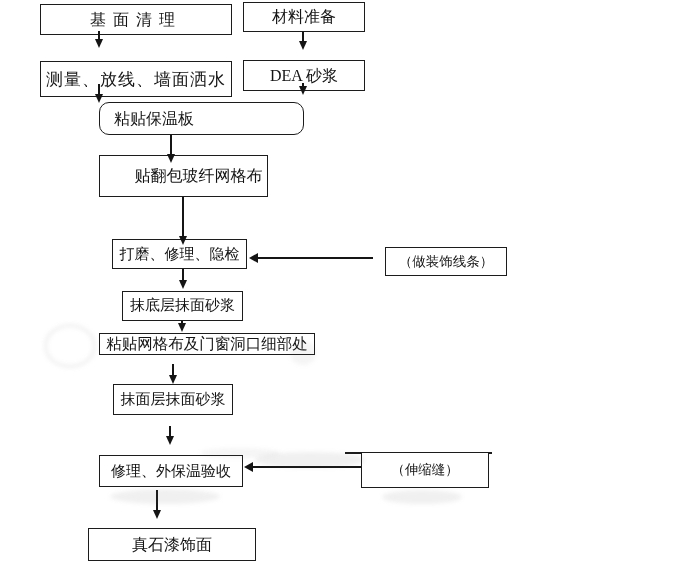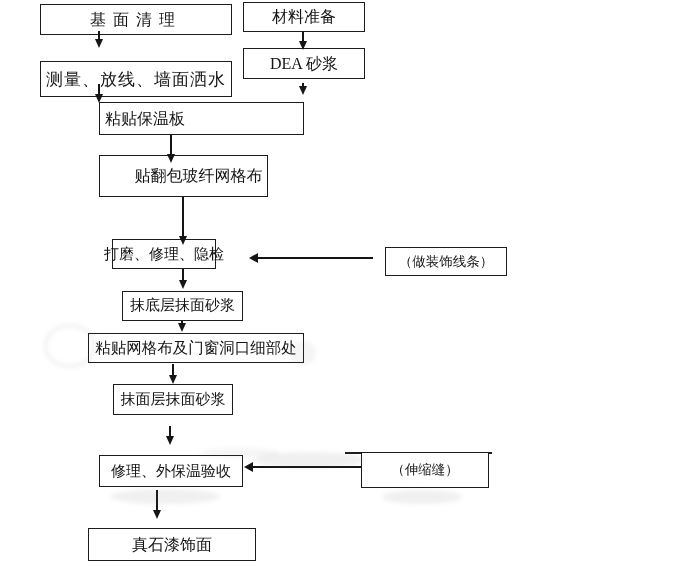--- a/index.html
+++ b/index.html
@@ -10,27 +10,27 @@
   
   .node{
     position:absolute;box-sizing:border-box;background:#ffffff;
     border:1.5px solid #1c1c1c;
     display:flex;align-items:center;justify-content:center;
     font-size:16px;line-height:1;white-space:nowrap;
   }
   .n-jimian     {left:40px;  top:4px;  width:192px; height:31px; letter-spacing:7px; padding-left:0;}
   .n-cailiao    {left:243px; top:2px;   width:122px; height:30px;}
   .n-celiang    {left:40px;  top:61px;  width:192px; height:36px; font-size:17px; letter-spacing:1px;}
-  .n-dea        {left:243px; top:48px;  width:122px; height:31px;}
-  .n-baowenban  {left:99px;  top:102px; width:205px; height:33px; justify-content:flex-start; padding-left:5px;}
+  .n-dea        {left:243px; top:60px;  width:122px; height:31px;}
+  .n-baowenban  {left:99px;  top:102px; width:205px; height:33px; justify-content:flex-start; padding-left:14px;border-radius:10px;}
   .n-tiefanbao  {left:99px;  top:155px; width:169px; height:42px;padding-left:30px;}
-  .n-damo       {left:112px; top:239px; width:104px; height:30px; font-size:15px;}
+  .n-damo       {left:112px; top:239px; width:135px; height:30px; font-size:15px;}
   .n-zhuangshi  {left:385px; top:247px; width:122px; height:29px; font-size:13.5px;}
   .n-modiceng   {left:122px; top:291px; width:121px; height:30px; font-size:15px;font-family:Liberation Mono, monospace;}
-  .n-wanggebu   {left:88px;  top:333px; width:216px; height:30px; font-size:15.5px;}
+  .n-wanggebu   {left:99px;  top:333px; width:216px; height:22px; font-size:15.5px;}
   .n-momianceng {left:113px; top:384px; width:120px; height:31px; font-size:15px;}
   .n-xiuli      {left:99px;  top:455px; width:144px; height:32px; font-size:15px;}
   .n-shensuofeng{left:361px; top:453px; width:128px; height:35px; font-size:13.5px; border-top:none;}
   .n-zhenshiqi  {left:88px;  top:528px; width:168px; height:33px;}
   
   .hline{position:absolute;background:#1c1c1c;height:2px;}
   .l-shensuo-top{left:345px;top:452px;width:147px;}
   
   .varrow{position:absolute;width:2px;background:#151515;}
   .varrow::after{

